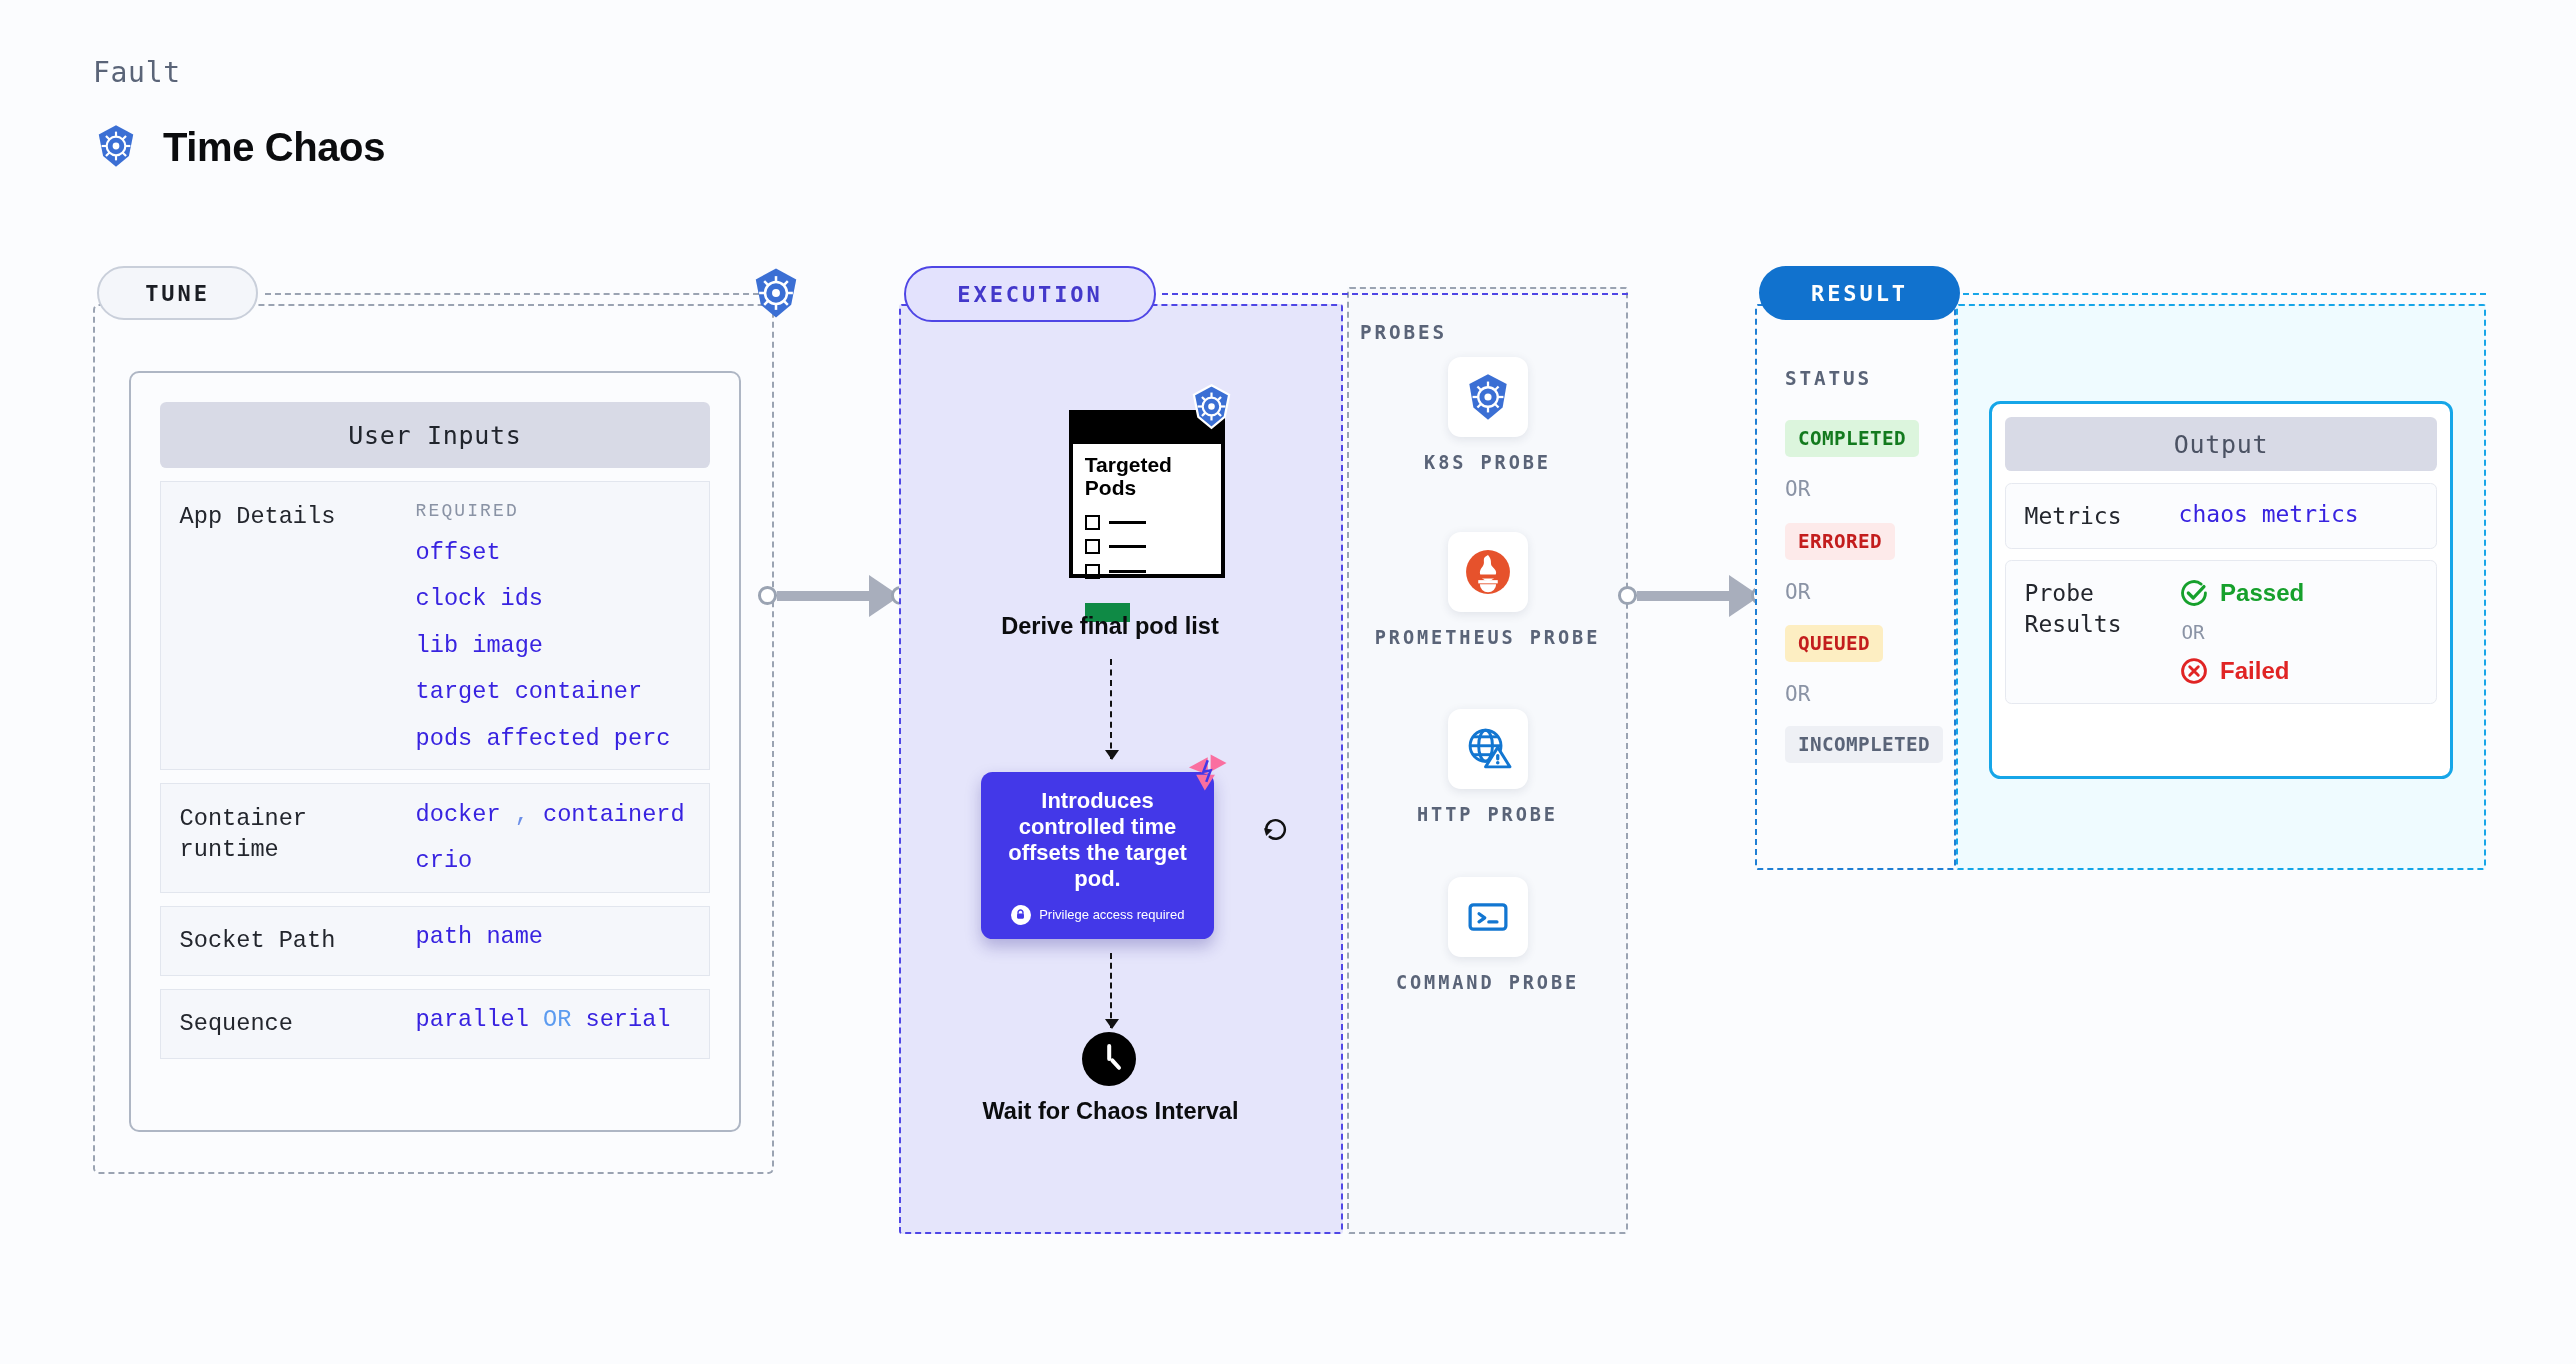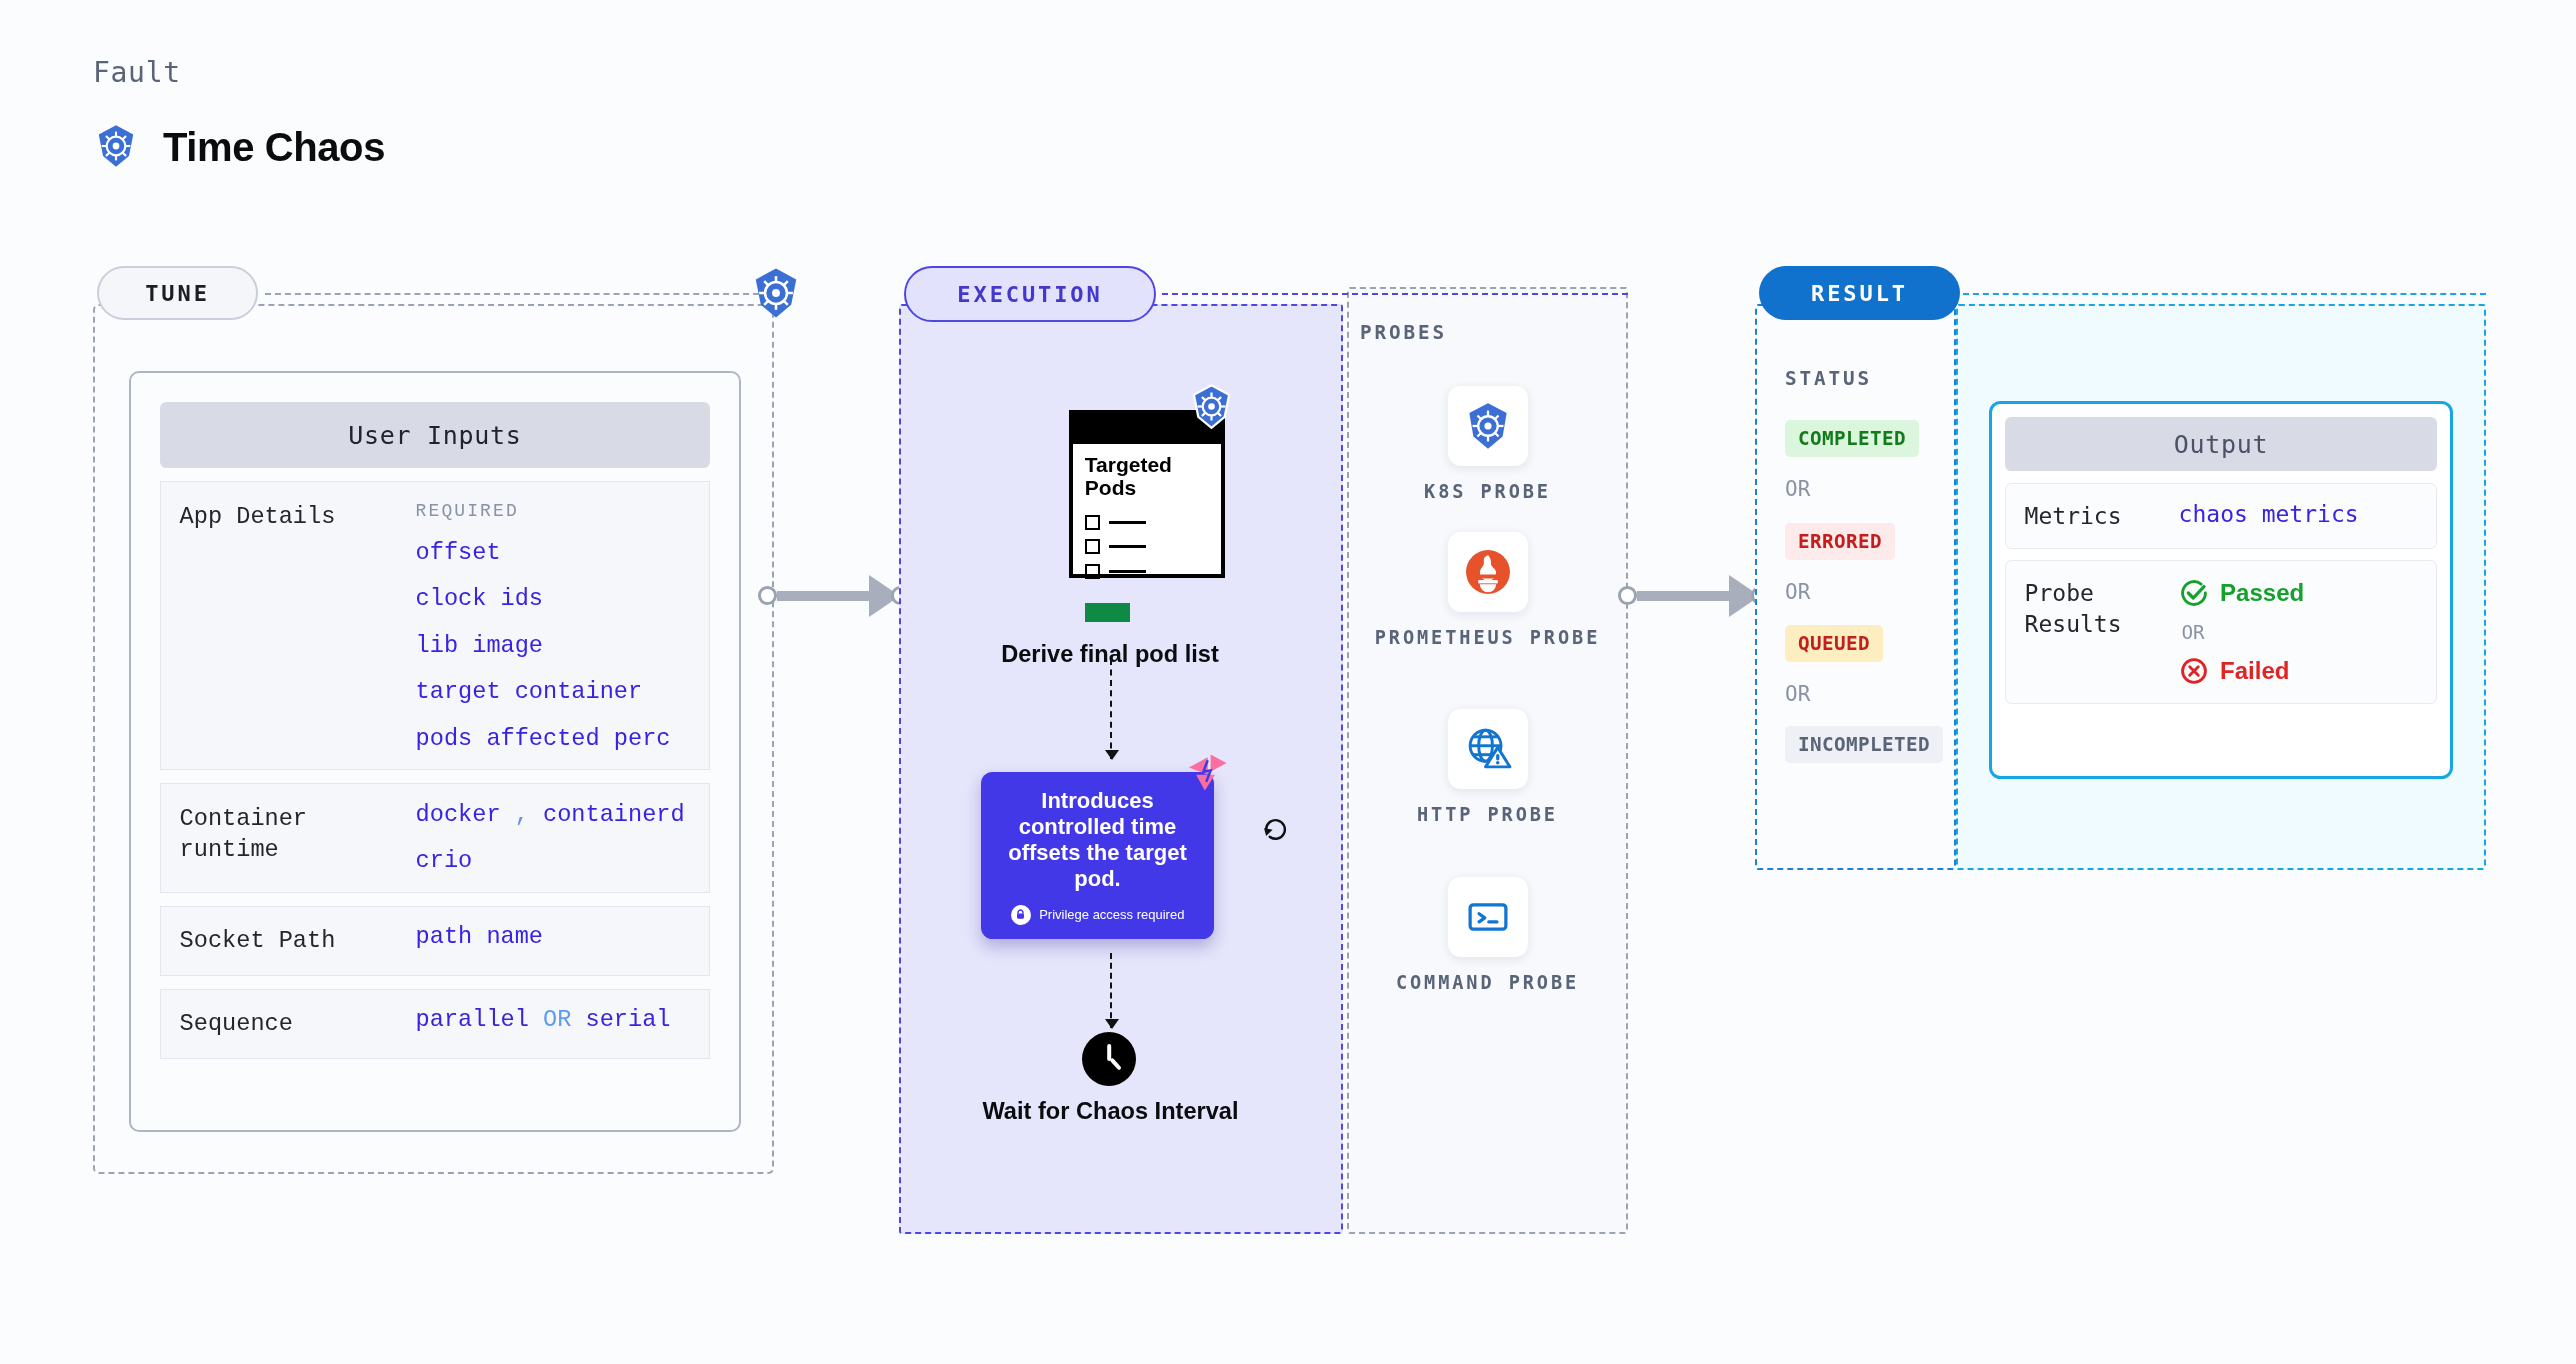--- a/index.html
+++ b/index.html
@@ -287,21 +287,21 @@
             <line x1="44" y1="32" x2="51" y2="32"></line>
           <line x1="19" y1="19" x2="24" y2="24"></line>
             <line x1="40" y1="40" x2="45" y2="45"></line>
           <line x1="45" y1="19" x2="40" y2="24"></line>
             <line x1="24" y1="40" x2="19" y2="45"></line>
         </g>
       </svg>
     </div>
   </div>
 
-  <div class="node-label" style="left:938px; top:612px; width:344px; font-size:23.6px;margin-top:28px;">Derive final pod list</div>
+  <div class="node-label" style="left:938px; top:612px; width:344px; font-size:23.6px;">Derive final pod list</div>
 
   <div class="v-arrow" style="left:1110px; top:659px; height:100px;">
     <div class="head"></div>
   </div>
 
   <div class="tooltip">
     <div class="pink-marker">
       <svg width="42" height="39" viewBox="0 0 58 54">
         <polygon points="4,20 30,6 30,30" fill="#fa6fa0"></polygon>
         <polygon points="34,2 56,14 34,26" fill="#fa6fa0"></polygon>
@@ -328,21 +328,21 @@
     </svg>
   </div>
 
   <div class="v-arrow" style="left:1110px; top:953px; height:75px;">
     <div class="head"></div>
   </div>
 
   <div class="clock-icon"></div>
   <div class="node-label" style="left:967px; top:1097px; width:287px; font-size:23.6px;">Wait for Chaos Interval</div>
 
-  <div class="probe" style="left:1347px; top:386px;">
+  <div class="probe" style="left:1347px; top:357px;">
     <div class="probe-tile">
       <svg width="52" height="52" viewBox="0 0 64 64">
         <polygon points="32,4 55,16 50,45 32,60 14,45 9,16" fill="#3b6fd4"></polygon>
         <g stroke="#fff" stroke-width="2.8" fill="none">
           <circle cx="32" cy="32" r="12"></circle>
             <circle cx="32" cy="32" r="3" fill="#fff"></circle>
           <line x1="32" y1="13" x2="32" y2="20"></line>
             <line x1="32" y1="44" x2="32" y2="51"></line>
           <line x1="13" y1="32" x2="20" y2="32"></line>
             <line x1="44" y1="32" x2="51" y2="32"></line>

